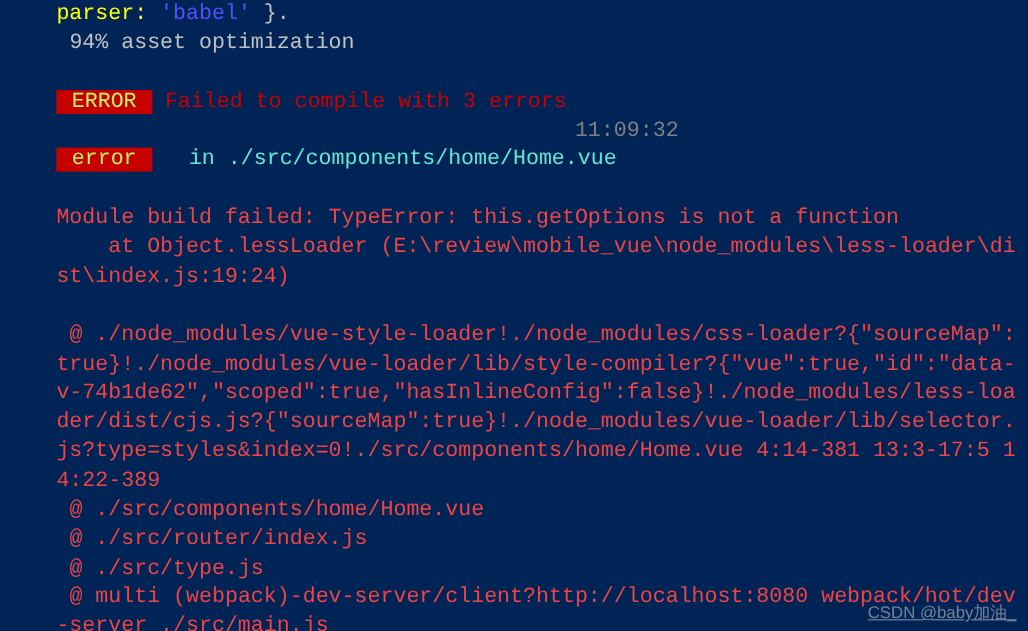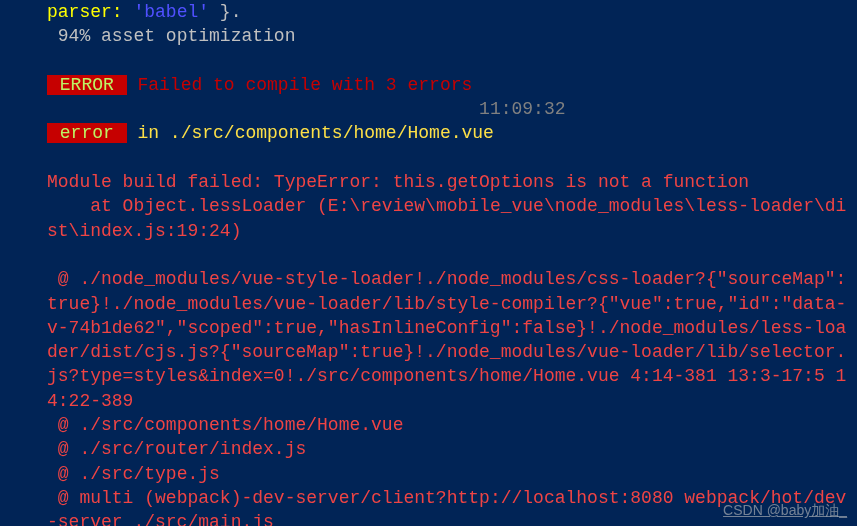--- a/index.html
+++ b/index.html
@@ -39,21 +39,22 @@
       padding: 0 2px;
     }
     .error-text {
       color: #c60000;
     }
     .timestamp {
       color: #808080;
       display: block;
     }
     .path-text {
-      color: #fde047;
+      color: #5eead4;
+      padding-left: 20px;
     }
     .module-text {
       color: #ef4444;
     }
     .watermark {
       position: absolute;
       bottom: 6px;
       right: 10px;
       font-size: 14px;
       color: rgba(192,192,192,0.6);

